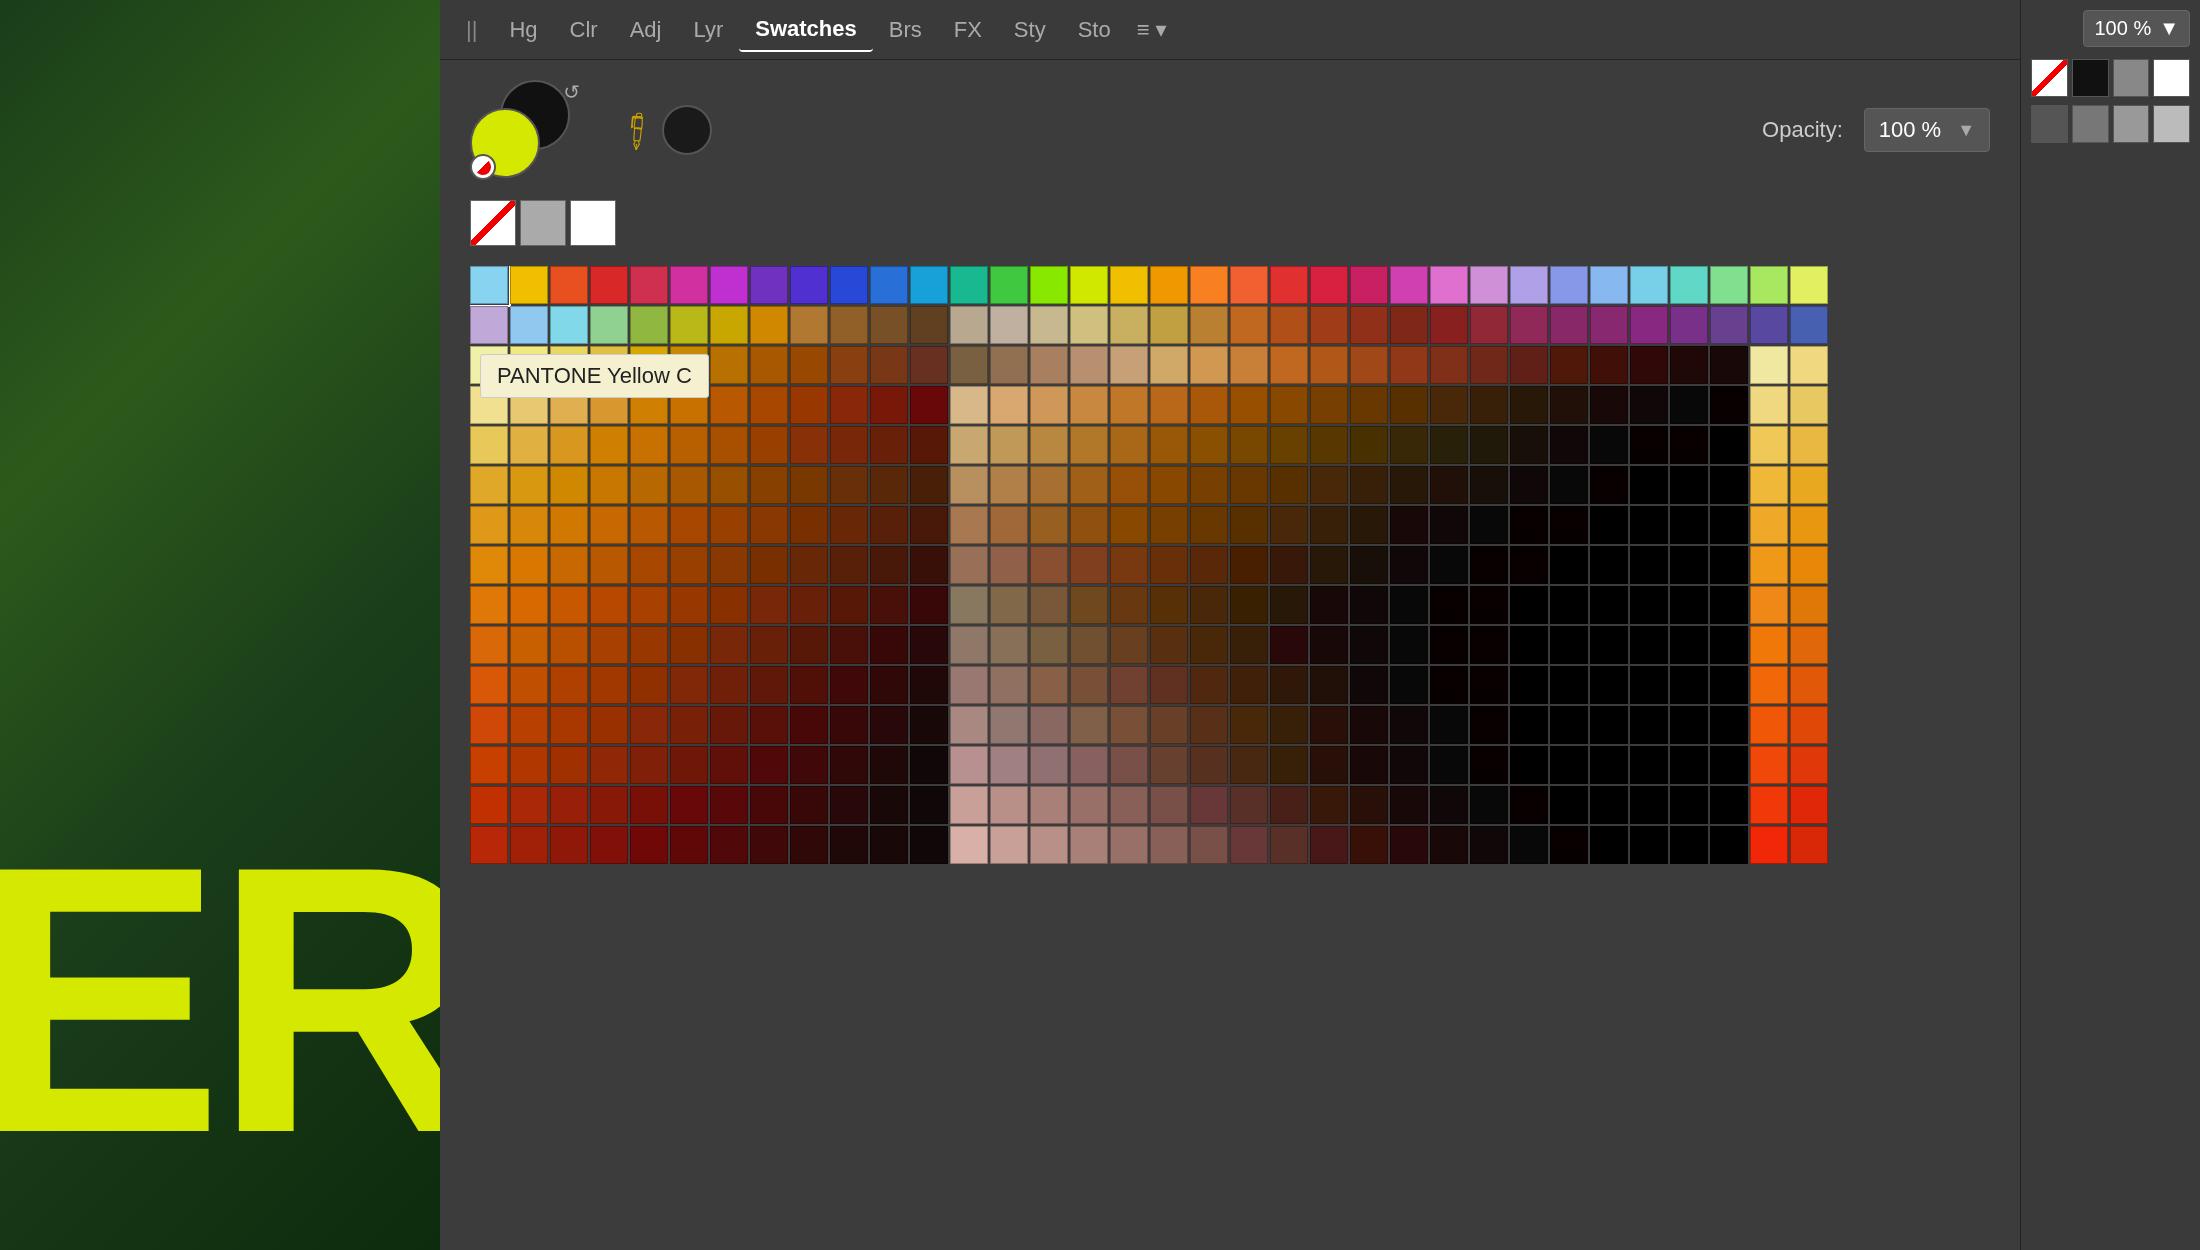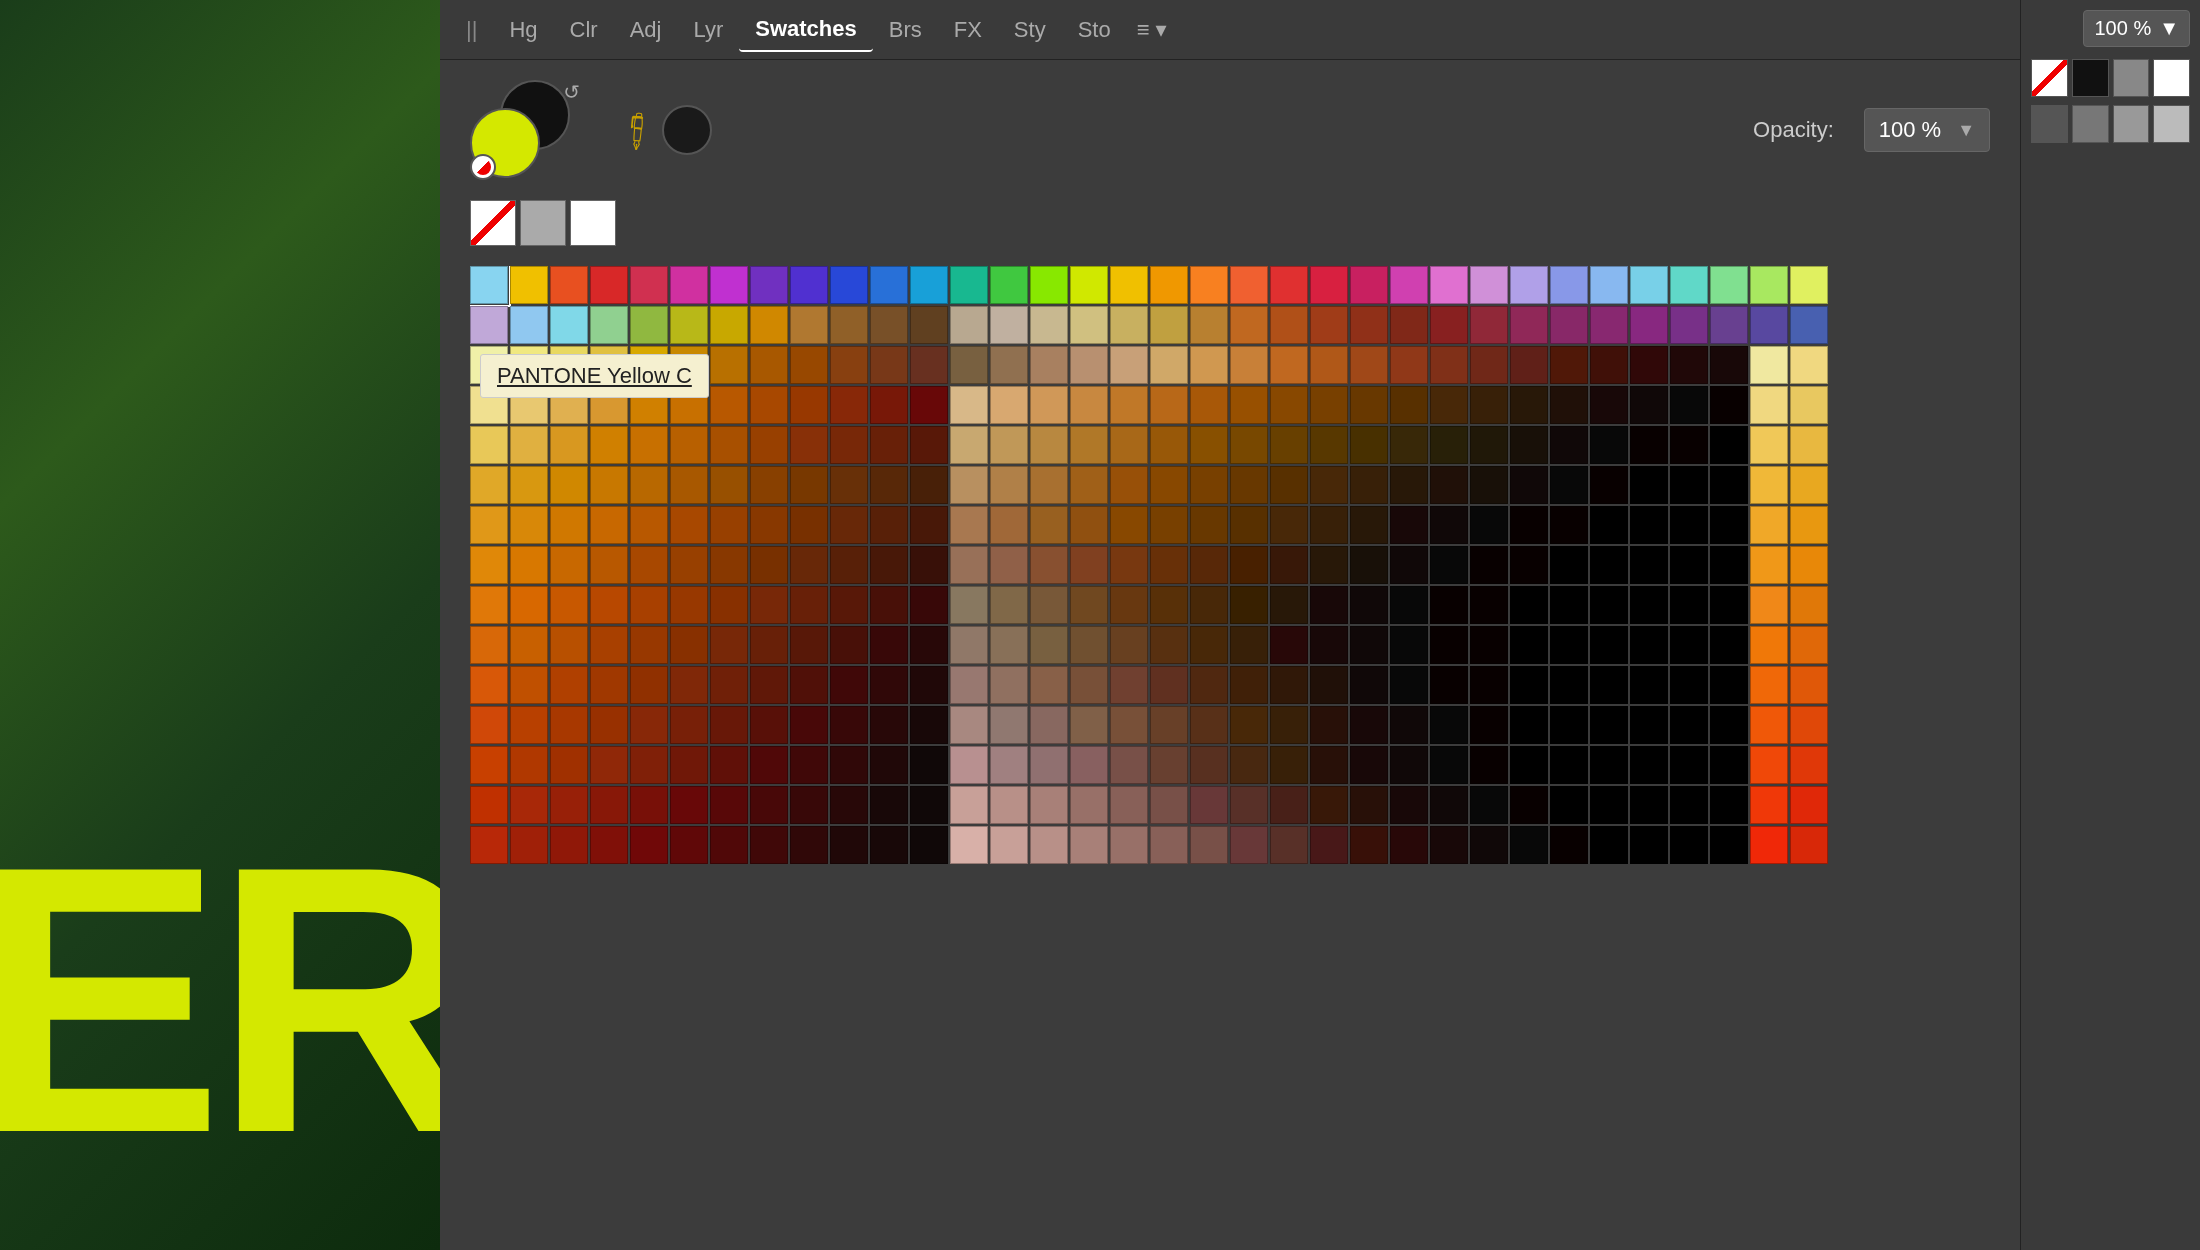--- a/index.html
+++ b/index.html
@@ -164,21 +164,21 @@
       width: 50px;
       height: 50px;
       border-radius: 50%;
       background: #1a1a1a;
       border: 2px solid #555;
     }
 
     .opacity-control {
       display: flex;
       align-items: center;
-      gap: 30px;
+      gap: 21px;
       margin-left: auto;
       text-align: center;
     }
     .opacity-label {
       color: #ccc;
       font-size: 22px;
     }
     .opacity-dropdown {
       background: #555;
       border: 1px solid #666;
@@ -911,21 +911,21 @@
           <div class="swatch-cell" style="background: rgb(16, 8, 8);"></div>
           <div class="swatch-cell" style="background: rgb(8, 8, 8);"></div>
           <div class="swatch-cell" style="background: rgb(8, 0, 0);"></div>
           <div class="swatch-cell" style="background: rgb(0, 0, 0);"></div>
           <div class="swatch-cell" style="background: rgb(0, 0, 0);"></div>
           <div class="swatch-cell" style="background: rgb(0, 0, 0);"></div>
           <div class="swatch-cell" style="background: rgb(0, 0, 0);"></div>
           <div class="swatch-cell" style="background: rgb(240, 40, 8);"></div>
           <div class="swatch-cell" style="background: rgb(216, 40, 8);"></div>
         </div>
-      <div class="tooltip" style="top: 88px; left: 10px; text-decoration: underline;">PANTONE Yellow C</div>
+      <div class="tooltip" style="top: 88px; left: 10px;">PANTONE Yellow C</div>
     </div>
 
   </div>
 </div>
 
 <div class="right-sidebar">
   <div class="right-top">
     <div class="right-opacity">
       <span>100 %</span>
       <span>▼</span>

